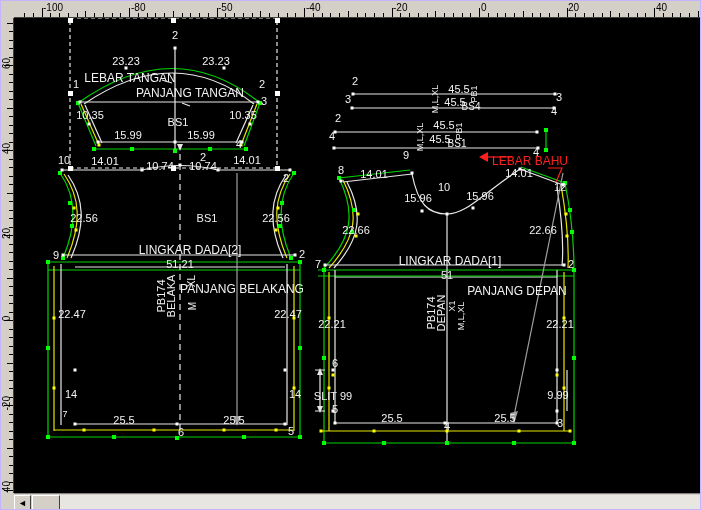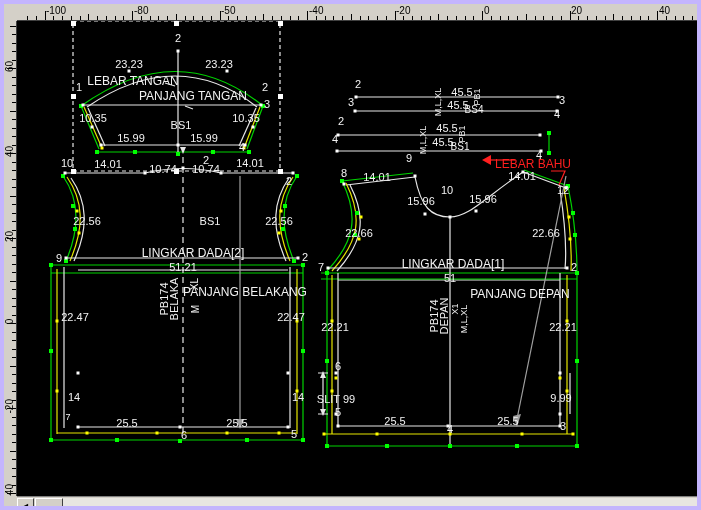--- a/index.html
+++ b/index.html
@@ -1,17 +1,17 @@
 <!DOCTYPE html>
 <html><head>
 <meta charset="utf-8">
 <style>
   html,body{margin:0;padding:0;background:#555;}
   .app{position:relative;width:701px;height:510px;background:#c4b5fd;overflow:hidden;
-       font-family:"Liberation Sans",sans-serif;border:4px solid #c4b5fd;box-sizing:border-box;}
+       font-family:"Liberation Sans",sans-serif;border:1px solid #c4b5fd;box-sizing:border-box;}
   .ruler-top{position:absolute;left:0;top:0;width:701px;height:17px;background:#d4d0c8;
        border-bottom:1px solid #404040;box-sizing:border-box;}
   .ruler-left{position:absolute;left:0;top:0;width:13px;height:510px;background:#d4d0c8;
        border-right:1px solid #404040;box-sizing:border-box;}
   .corner{position:absolute;left:0;top:0;width:13px;height:17px;background:#d4d0c8;z-index:5;}
   .tickT{position:absolute;bottom:0;width:1px;background:#000;}
   .tickL{position:absolute;right:0;height:1px;background:#000;}
   .rlabelT{position:absolute;top:1px;font-size:10px;color:#000;white-space:nowrap;}
   .rlabelL{position:absolute;left:-2px;font-size:10px;color:#000;transform:rotate(-90deg);
        transform-origin:center;white-space:nowrap;width:14px;text-align:center;}

